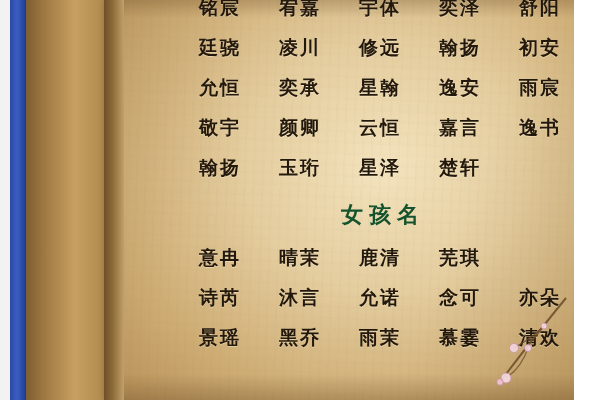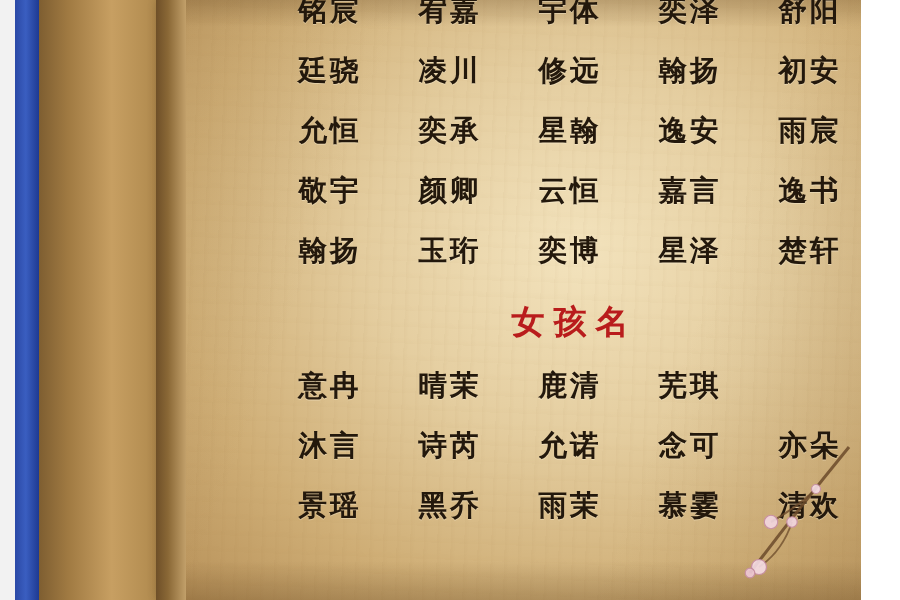--- a/index.html
+++ b/index.html
@@ -147,21 +147,21 @@
     font-family: "DejaVu Serif", "Liberation Serif", serif;
     font-weight: 600;
     text-shadow: 0 1px 0 rgba(255,250,230,0.35);
     line-height: 34px;
   }
   .section-title {
     text-align: center;
     font-size: 22px;
     font-weight: 700;
     letter-spacing: 6px;
-    color: #b91c1c;
+    color: #14532d;
     margin: 16px 0 10px 0;
     padding-left: 6px;
     font-family: "DejaVu Serif", "Liberation Serif", serif;
   }
   .section-wrap {
     width: 400px;
   }
   
   .branch {
     position: absolute;
@@ -241,38 +241,37 @@
           <div class="cell">敬宇</div>
           <div class="cell">颜卿</div>
           <div class="cell">云恒</div>
           <div class="cell">嘉言</div>
           <div class="cell">逸书</div>
         </div>
 
         <div class="row">
           <div class="cell">翰扬</div>
           <div class="cell">玉珩</div>
-          <div class="cell">奕博</div>
           <div class="cell">星泽</div>
           <div class="cell">楚轩</div>
         </div>
 
         <div class="section-wrap">
           <div class="section-title">女孩名</div>
 
           <div class="row">
             <div class="cell">意冉</div>
             <div class="cell">晴茉</div>
             <div class="cell">鹿清</div>
             <div class="cell">芜琪</div>
           </div>
 
           <div class="row">
+            <div class="cell">诗芮</div>
             <div class="cell">沐言</div>
-            <div class="cell">诗芮</div>
             <div class="cell">允诺</div>
             <div class="cell">念可</div>
             <div class="cell">亦朵</div>
           </div>
 
           <div class="row">
             <div class="cell">景瑶</div>
             <div class="cell">黑乔</div>
             <div class="cell">雨茉</div>
             <div class="cell">慕霎</div>

